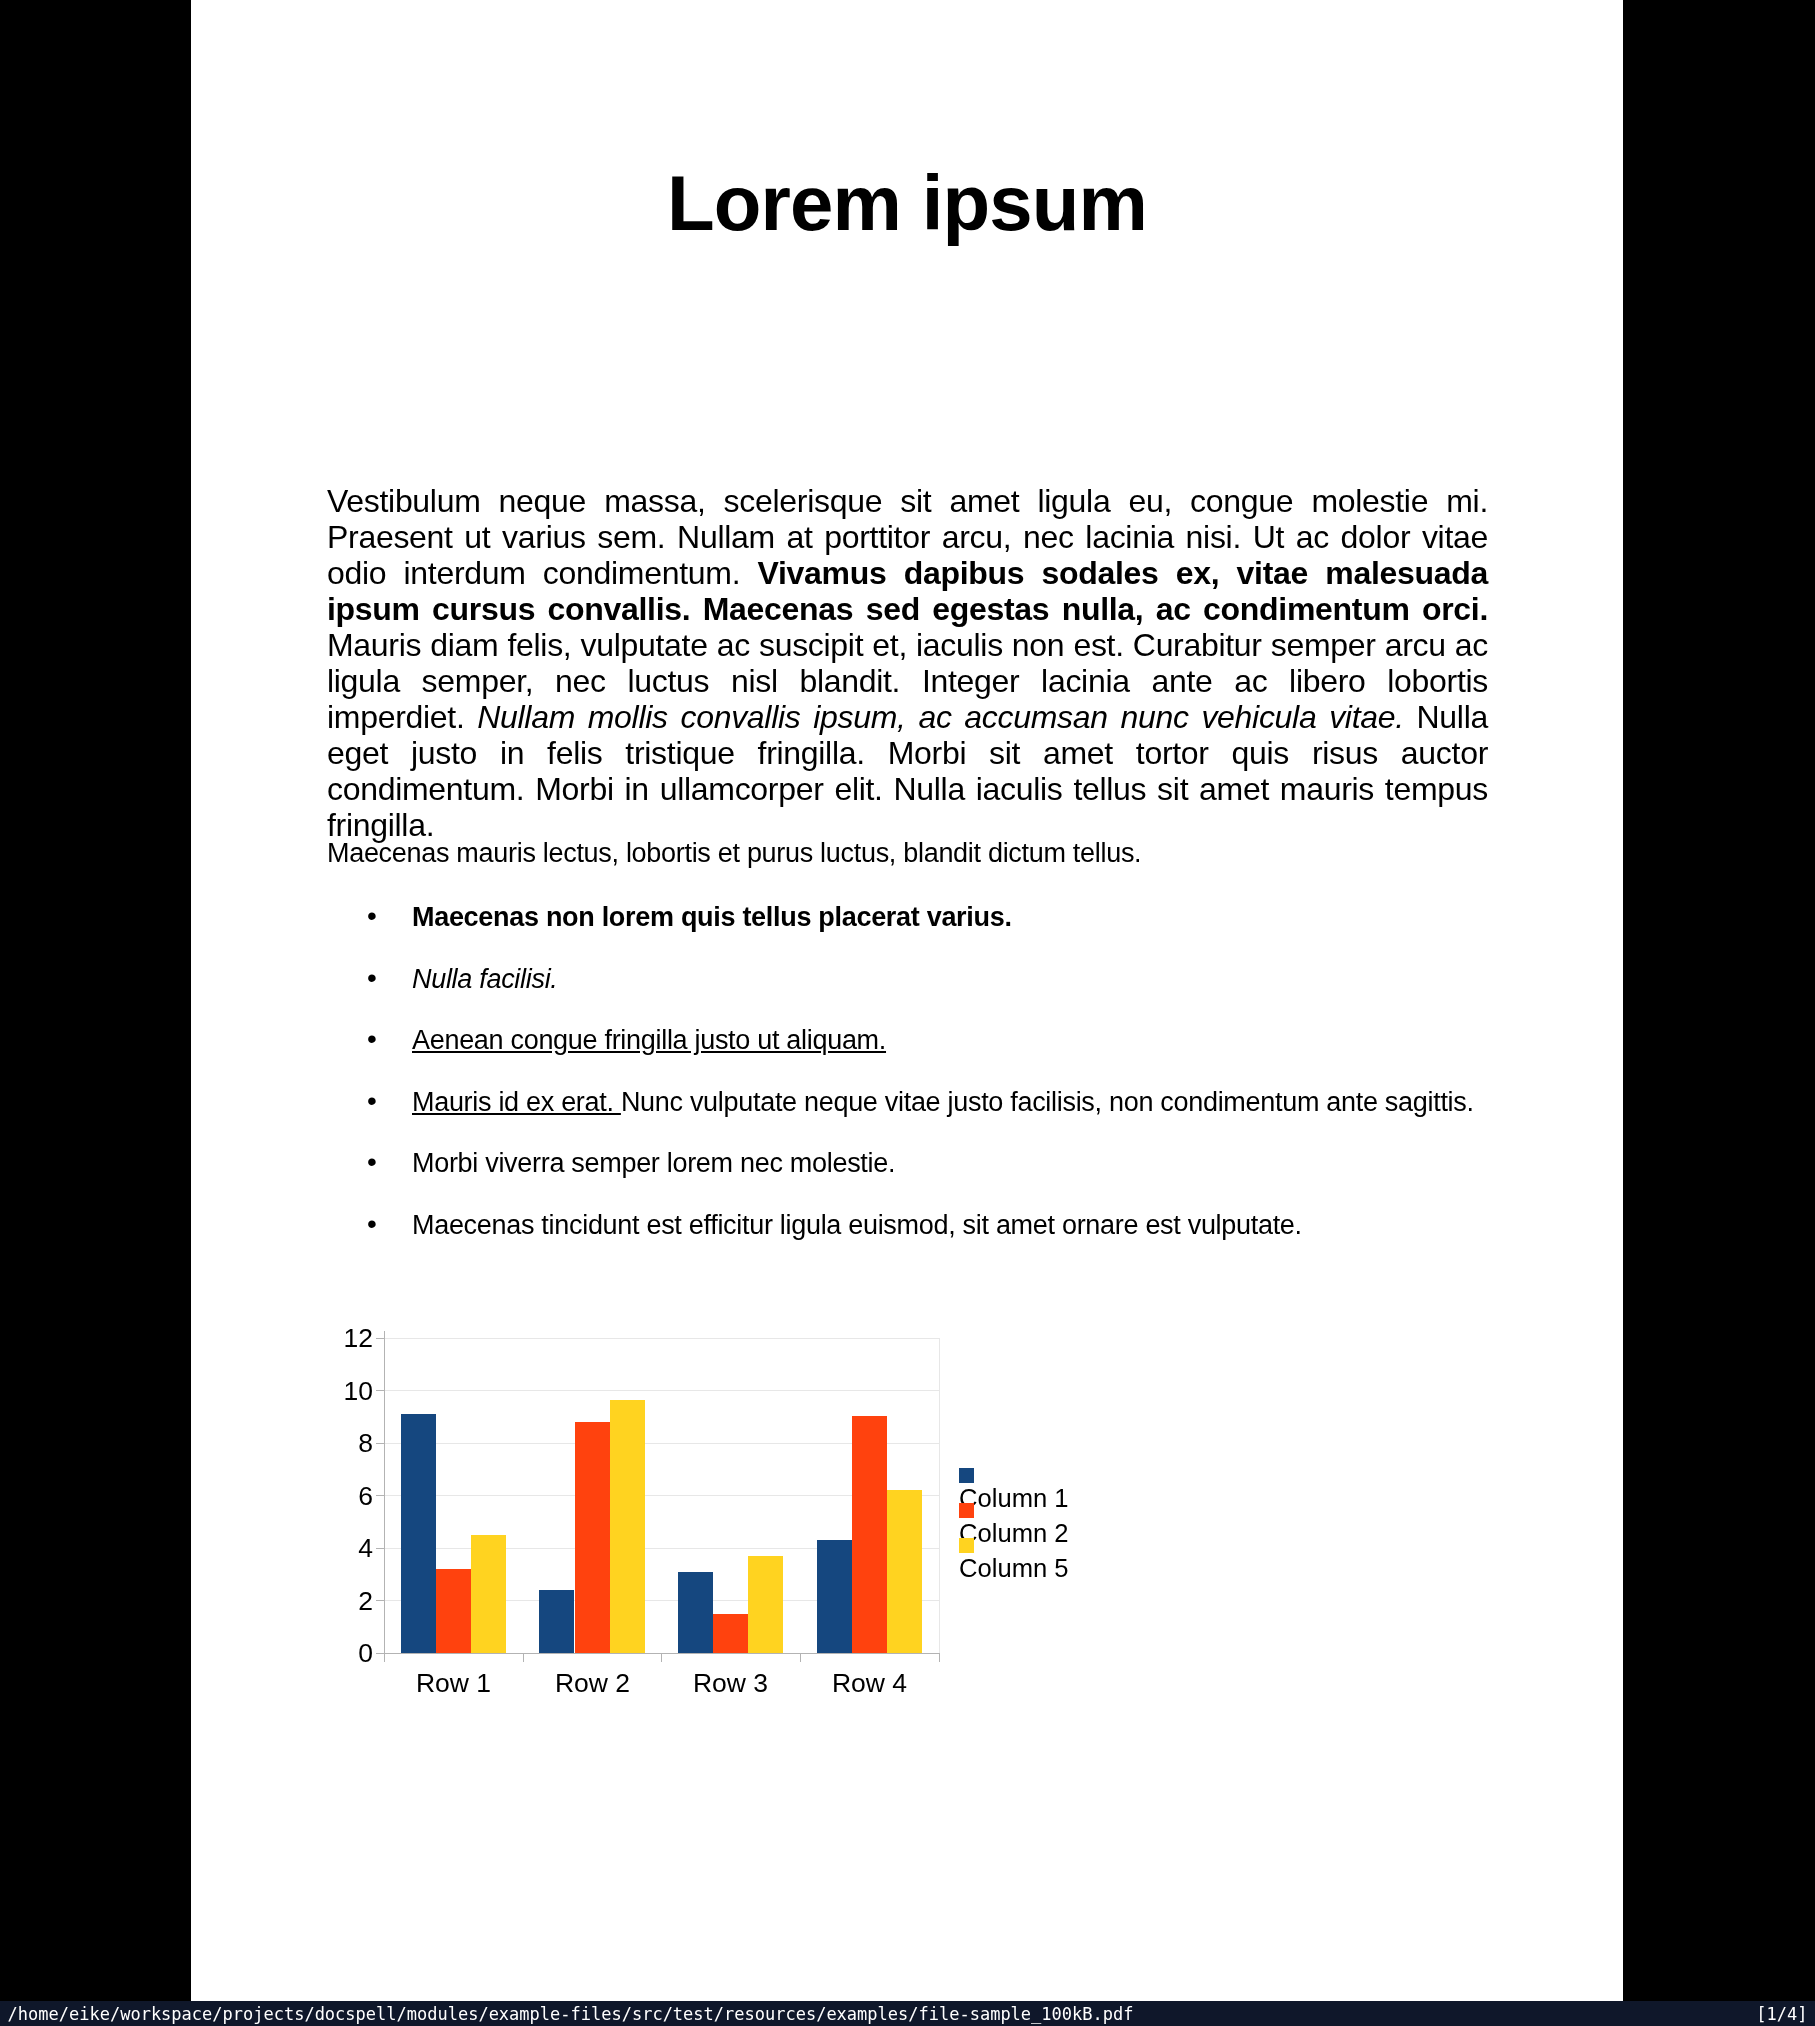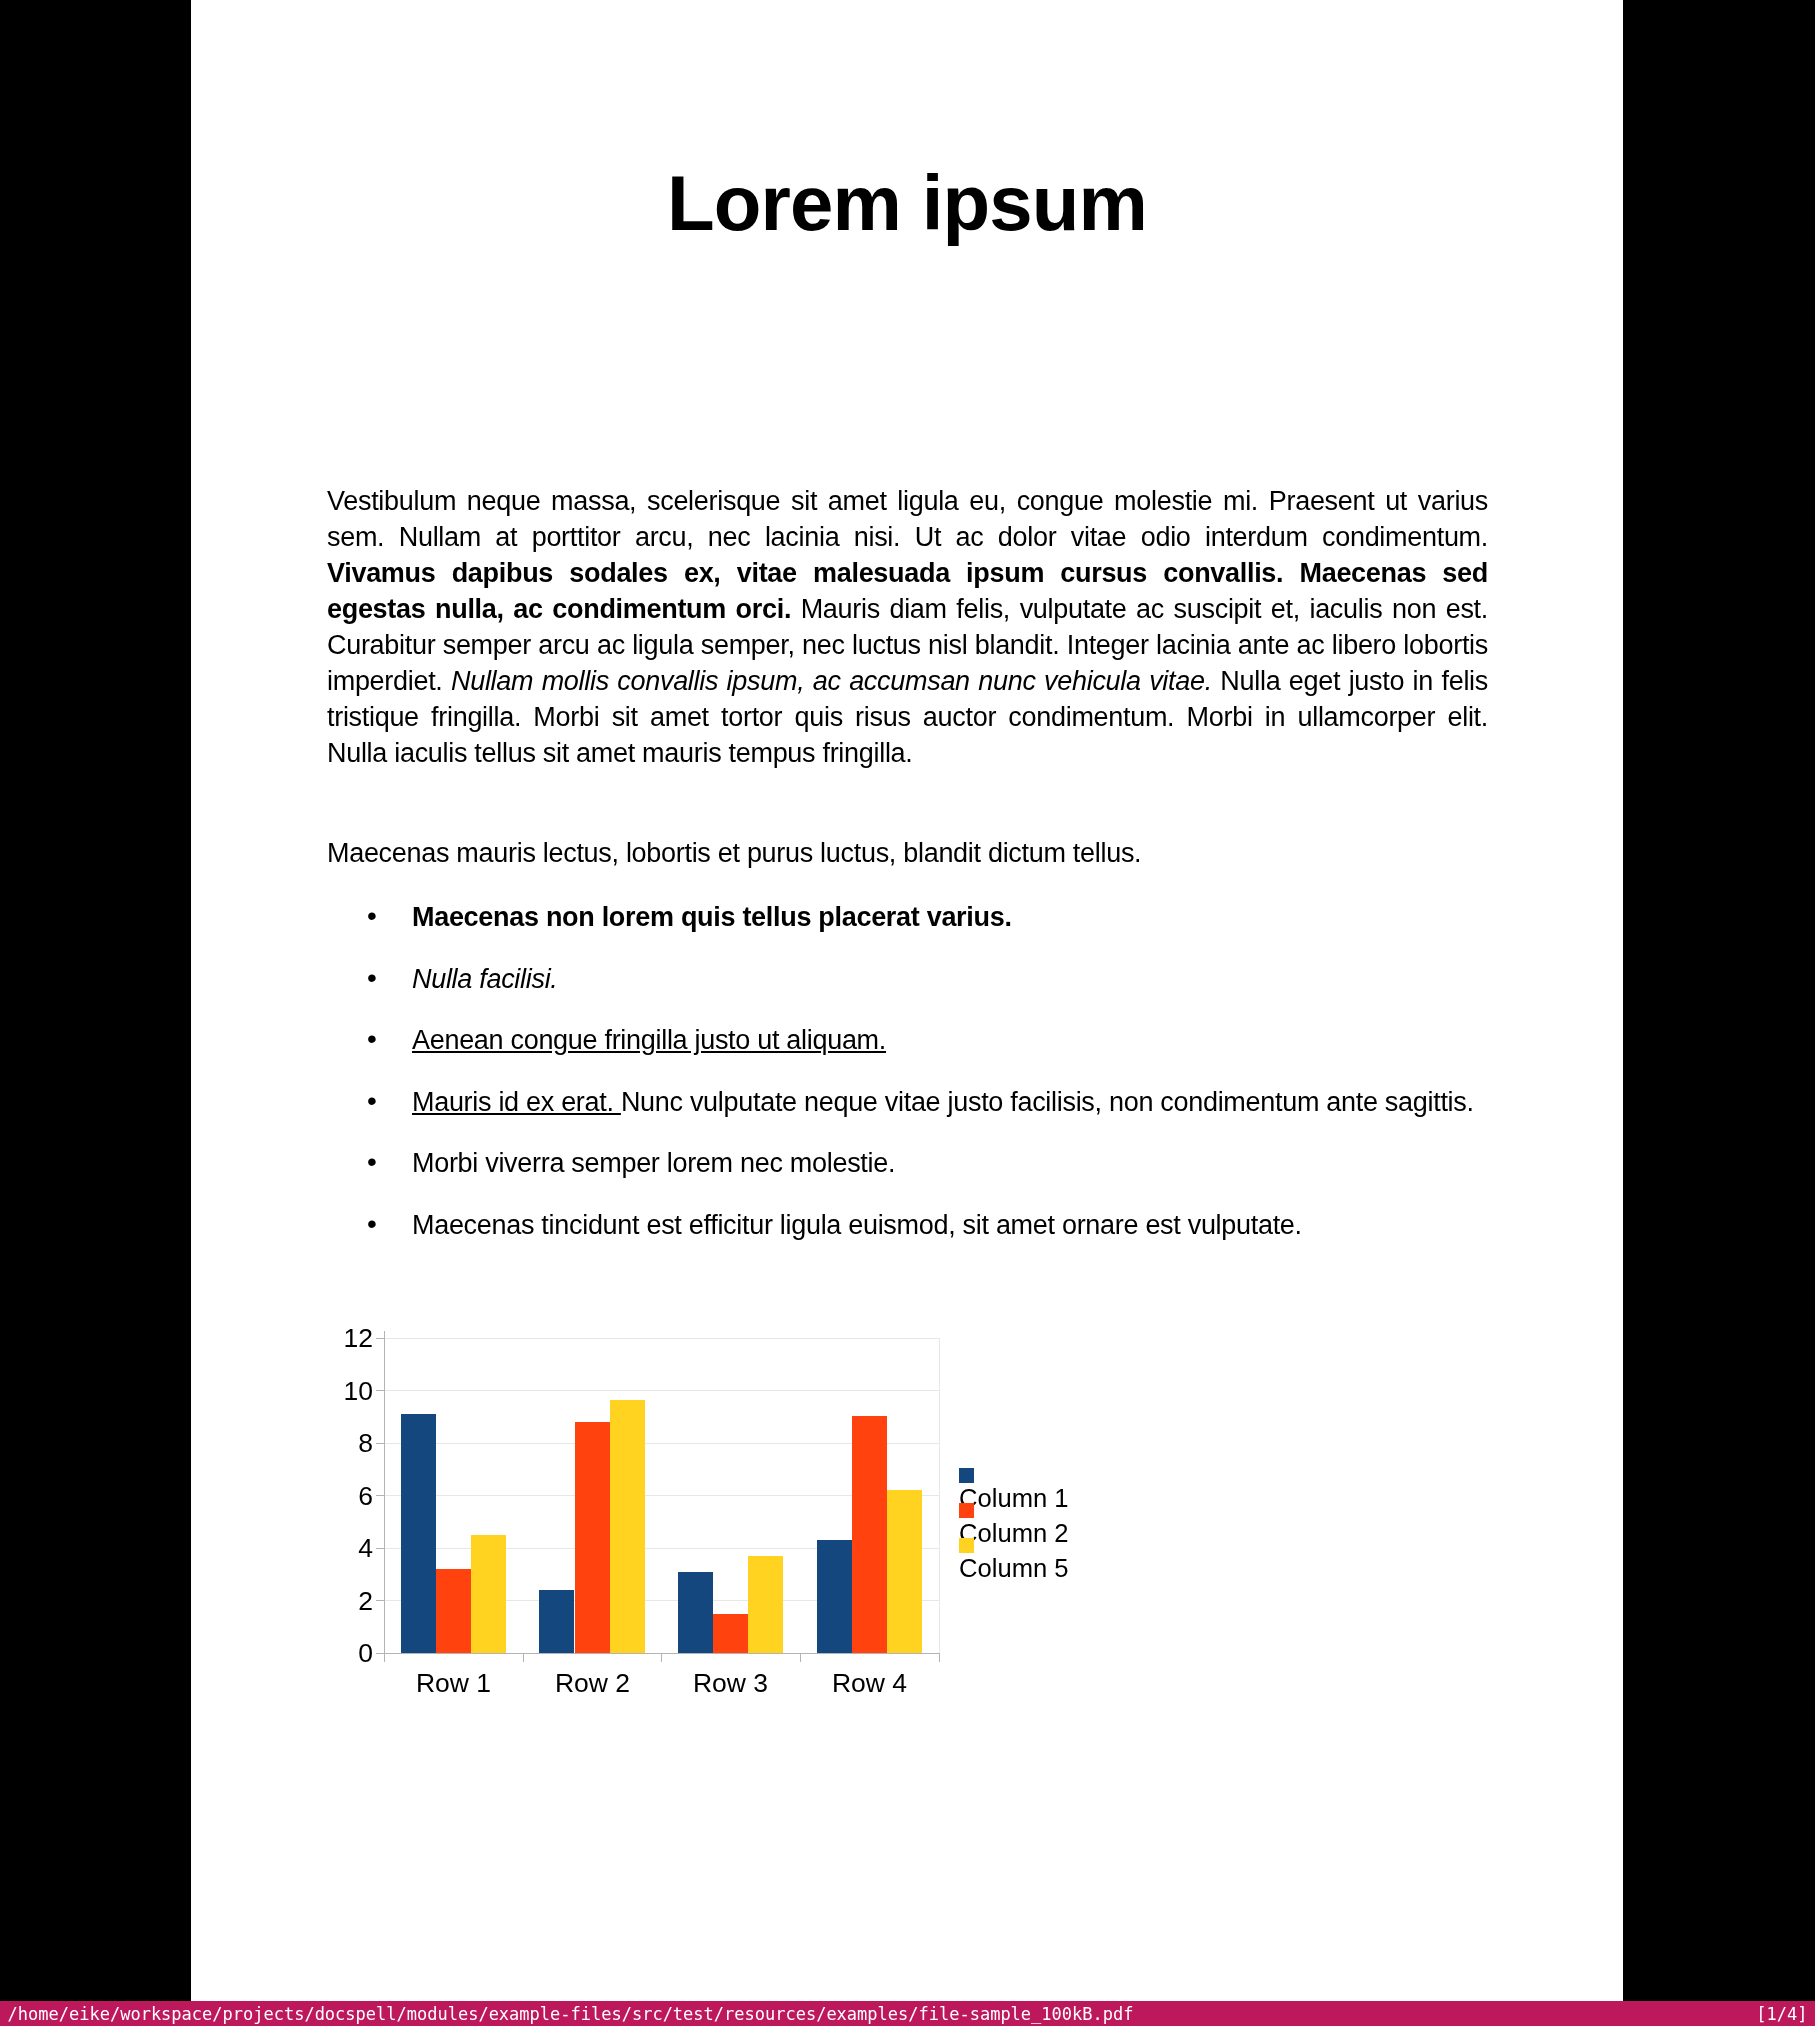--- a/index.html
+++ b/index.html
@@ -47,21 +47,21 @@
     font-weight: bold;
     letter-spacing: -0.5px;
     line-height: 50px;
   }
   .para1 {
     position: absolute;
     top: 483px;
     left: 136px;
     width: 1161px;
     margin: 0;
-    font-size: 27px;
+    font-size: 32px;
     letter-spacing: -0.3px;
     line-height: 36px;
     text-align: justify;
   }
   .para1 .seg-bold { font-weight: bold; }
   .para1 .seg-italic { font-style: italic; }
   .para2 {
     position: absolute;
     top: 835px;
     left: 136px;
@@ -132,21 +132,21 @@
   }
   #chart .legend-label {
     font-size: 25.6px;
     line-height: 30px;
     white-space: nowrap;
   }
   .statusbar {
     position: absolute;
     left: 0; right: 0; bottom: 0;
     height: 24.6px;
-    background: #be185d;
+    background: #0f172a;
     color: #ffffff;
     display: flex;
     justify-content: space-between;
     align-items: center;
     padding: 0 7.6px;
     box-sizing: border-box;
     font-family: "DejaVu Sans Mono", "Liberation Mono", monospace;
     font-size: 17px;
     white-space: nowrap;
   }

